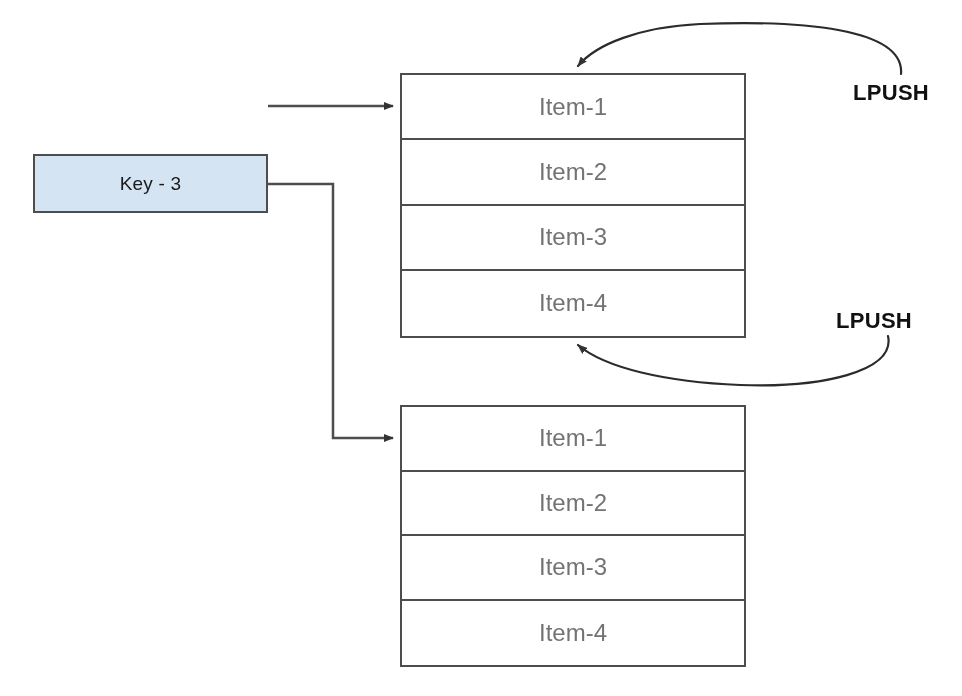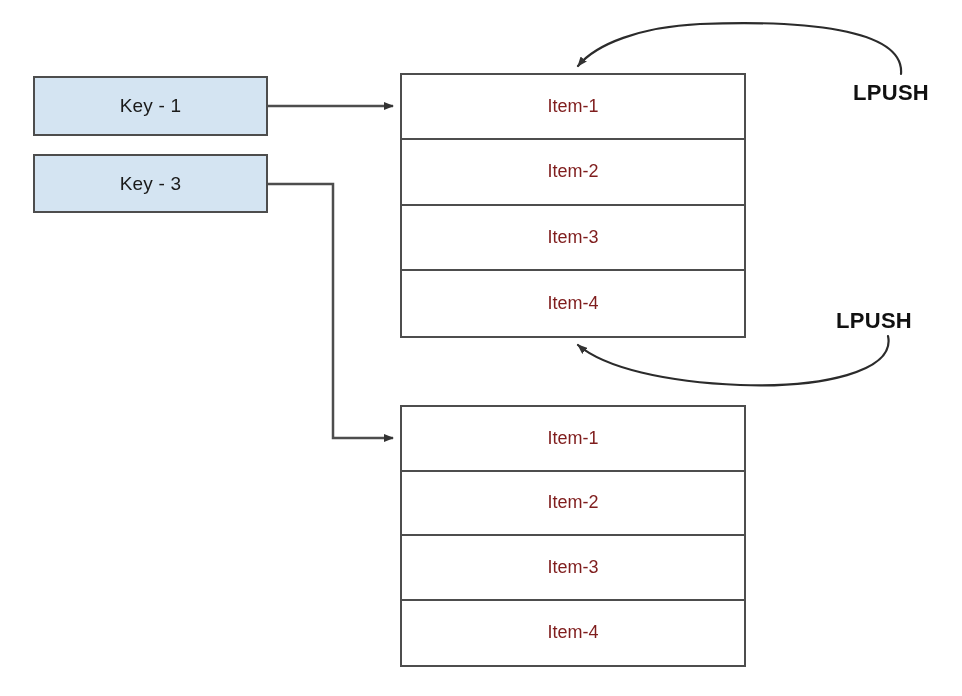--- a/index.html
+++ b/index.html
@@ -59,22 +59,22 @@
   .list-row {
     box-sizing: border-box;
     height: 25%;
     display: flex;
     align-items: center;
     justify-content: center;
     border-bottom: 2px solid #4d4d4d;
   }
   .list-row:last-child { border-bottom: none; }
   .list-row .item-label {
-    font-size: 18px;
-    color: #7f1d1d;
+    font-size: 24px;
+    color: #737373;
     white-space: nowrap;
   }
 
   
   .op-label {
     position: absolute;
     font-size: 22px;
     font-weight: bold;
     color: #111111;
     white-space: nowrap;
@@ -105,23 +105,20 @@
 
     <g>
       <path d="M901,74 C905,28 800,20 700,24 C640,27 596,44 578,66" fill="none" stroke="#2b2b2b" stroke-width="2.2" stroke-linecap="round" marker-end="url(#arrowhead)"></path>
     </g>
 
     <g>
       <path d="M888,336 C896,372 820,388 740,385 C666,382 605,368 578,345" fill="none" stroke="#2b2b2b" stroke-width="2.2" stroke-linecap="round" marker-end="url(#arrowhead)"></path>
     </g>
   </svg>
 
-  <div class="key-box" id="key-box-1">
-    <span class="key-label">Key - 1</span>
-  </div>
 
   <div class="key-box" id="key-box-2">
     <span class="key-label">Key - 3</span>
   </div>
 
   <div class="list-box" id="list-box-1">
     <div class="list-row">
       <span class="item-label">Item-1</span>
     </div>
     <div class="list-row">

